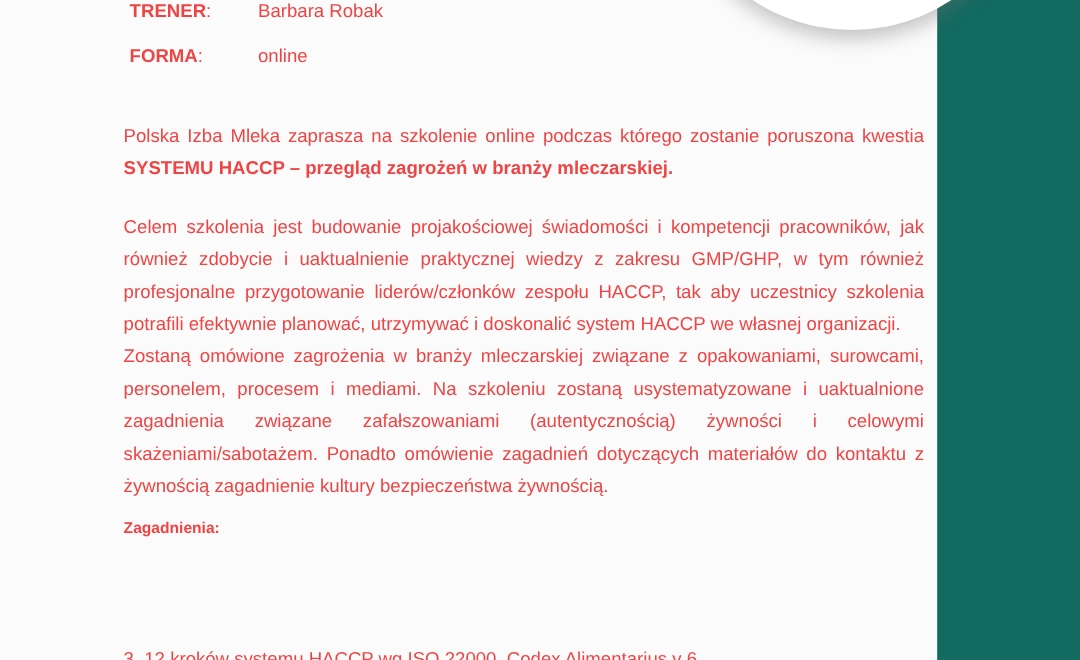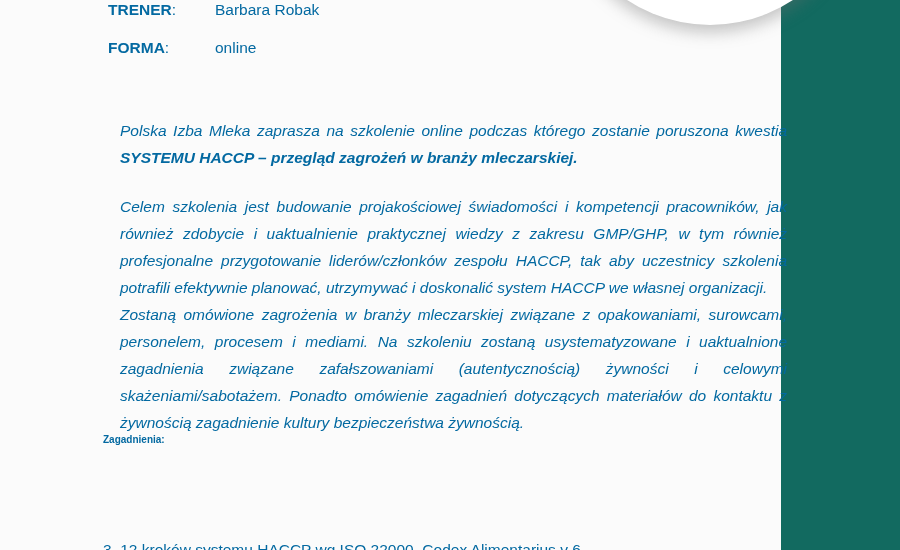--- a/index.html
+++ b/index.html
@@ -24,21 +24,21 @@
     width: 300px; height: 300px;
     border-radius: 50%;
     background: #ffffff;
     box-shadow: 0 7px 16px rgba(110,110,110,0.40);
     z-index: 3;
   }
   .content {
     position: absolute;
     left: 103px; top: 0;
     width: 667px; height: 550px;
-    color: #0369a1;
+    color: #ef4444;
     font-size: 15.5px;
     line-height: 27px;
     z-index: 2;
   }
   .meta-row {
     position: absolute;
     left: 0; width: 100%;
     line-height: 20px;
     white-space: nowrap;
   }
@@ -47,32 +47,31 @@
   .meta-label {
     display: inline-block;
     margin-left: 5px;
     width: 107px;
   }
   .meta-label b { font-weight: 700; }
   .meta-colon { font-weight: 400; }
   .para {
     position: absolute;
     left: 0; width: 667px;
-    margin: 17px;
+    margin: 0;
     text-align: justify;
-    font-style: italic;
   }
   .p1 { top: 100px; }
   .p2 { top: 176px; }
   .p3 { top: 284px; }
   .topics-heading {
     position: absolute;
     left: 0; top: 426px;
     margin: 0;
-    font-size: 10px;
+    font-size: 13px;
     line-height: 27px;
     font-weight: 700;
   }
   .topic {
     position: absolute;
     left: 0; width: 667px;
     margin: 0;
   }
   .t0 { top: 461px; }
   .t1 { top: 503px; }

